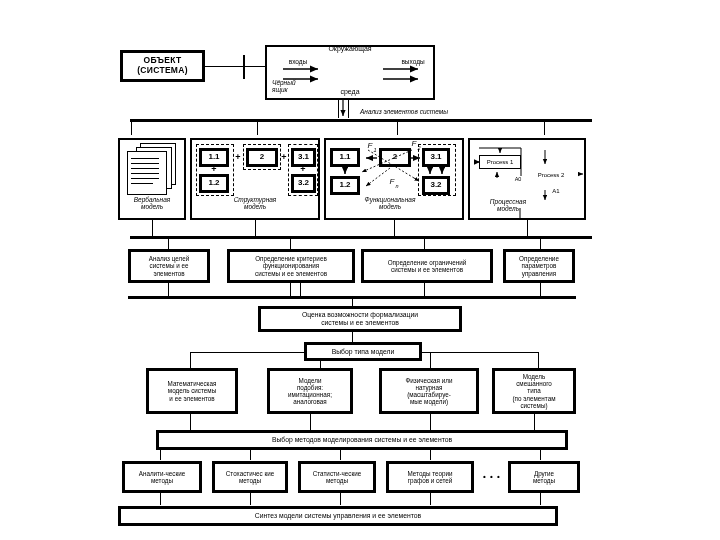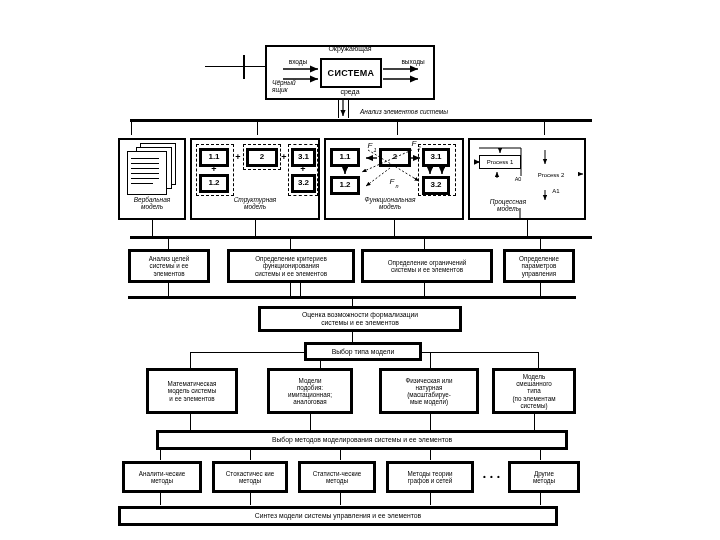--- a/index.html
+++ b/index.html
@@ -36,31 +36,32 @@
 
   
   .pg{position:absolute;border:1px solid #000;background:#fff;}
   .pgline{position:absolute;background:#000;height:1px;}
 </style>
 </head>
 <body>
 
 <div id="stage">
 
+  <div class="box heavy" style="left:120px;top:50px;width:85px;height:32px;font-size:8.5px;font-weight:bold;letter-spacing:.3px;">
+    <span class="lbl">ОБЪЕКТ
+(СИСТЕМА)</span>
+  </div>
 
   <div class="hline" style="left:205px;top:66px;width:60px;"></div>
   <div class="vbar" style="left:243px;top:55px;height:24px;"></div>
 
   <div class="box thin" style="left:265px;top:45px;width:170px;height:55px;border-width:2px;"></div>
   <div class="cap" style="left:300px;top:45px;width:100px;font-size:7px;">Окружающая</div>
   <div class="cap" style="left:305px;top:88px;width:90px;font-size:7px;">среда</div>
 
-  <div class="box" style="left:320px;top:58px;width:62px;height:30px;font-size:9px;font-weight:bold;letter-spacing:.3px;">
-    <span class="lbl">СИСТЕМА</span>
-  </div>
 
   <div class="cap" style="left:278px;top:58px;width:40px;font-size:6.5px;">входы</div>
   <div class="cap" style="left:392px;top:58px;width:42px;font-size:6.5px;">выходы</div>
   <div class="cap ital" style="left:272px;top:79px;width:46px;font-size:6.5px;text-align:left;">Чёрный
 ящик</div>
 
   <div class="vline" style="left:338px;top:100px;height:18px;"></div>
   <div class="vline" style="left:348px;top:100px;height:18px;"></div>
 
   <div class="cap ital" style="left:360px;top:108px;width:150px;font-size:6.5px;text-align:left;">Анализ элементов системы</div>

